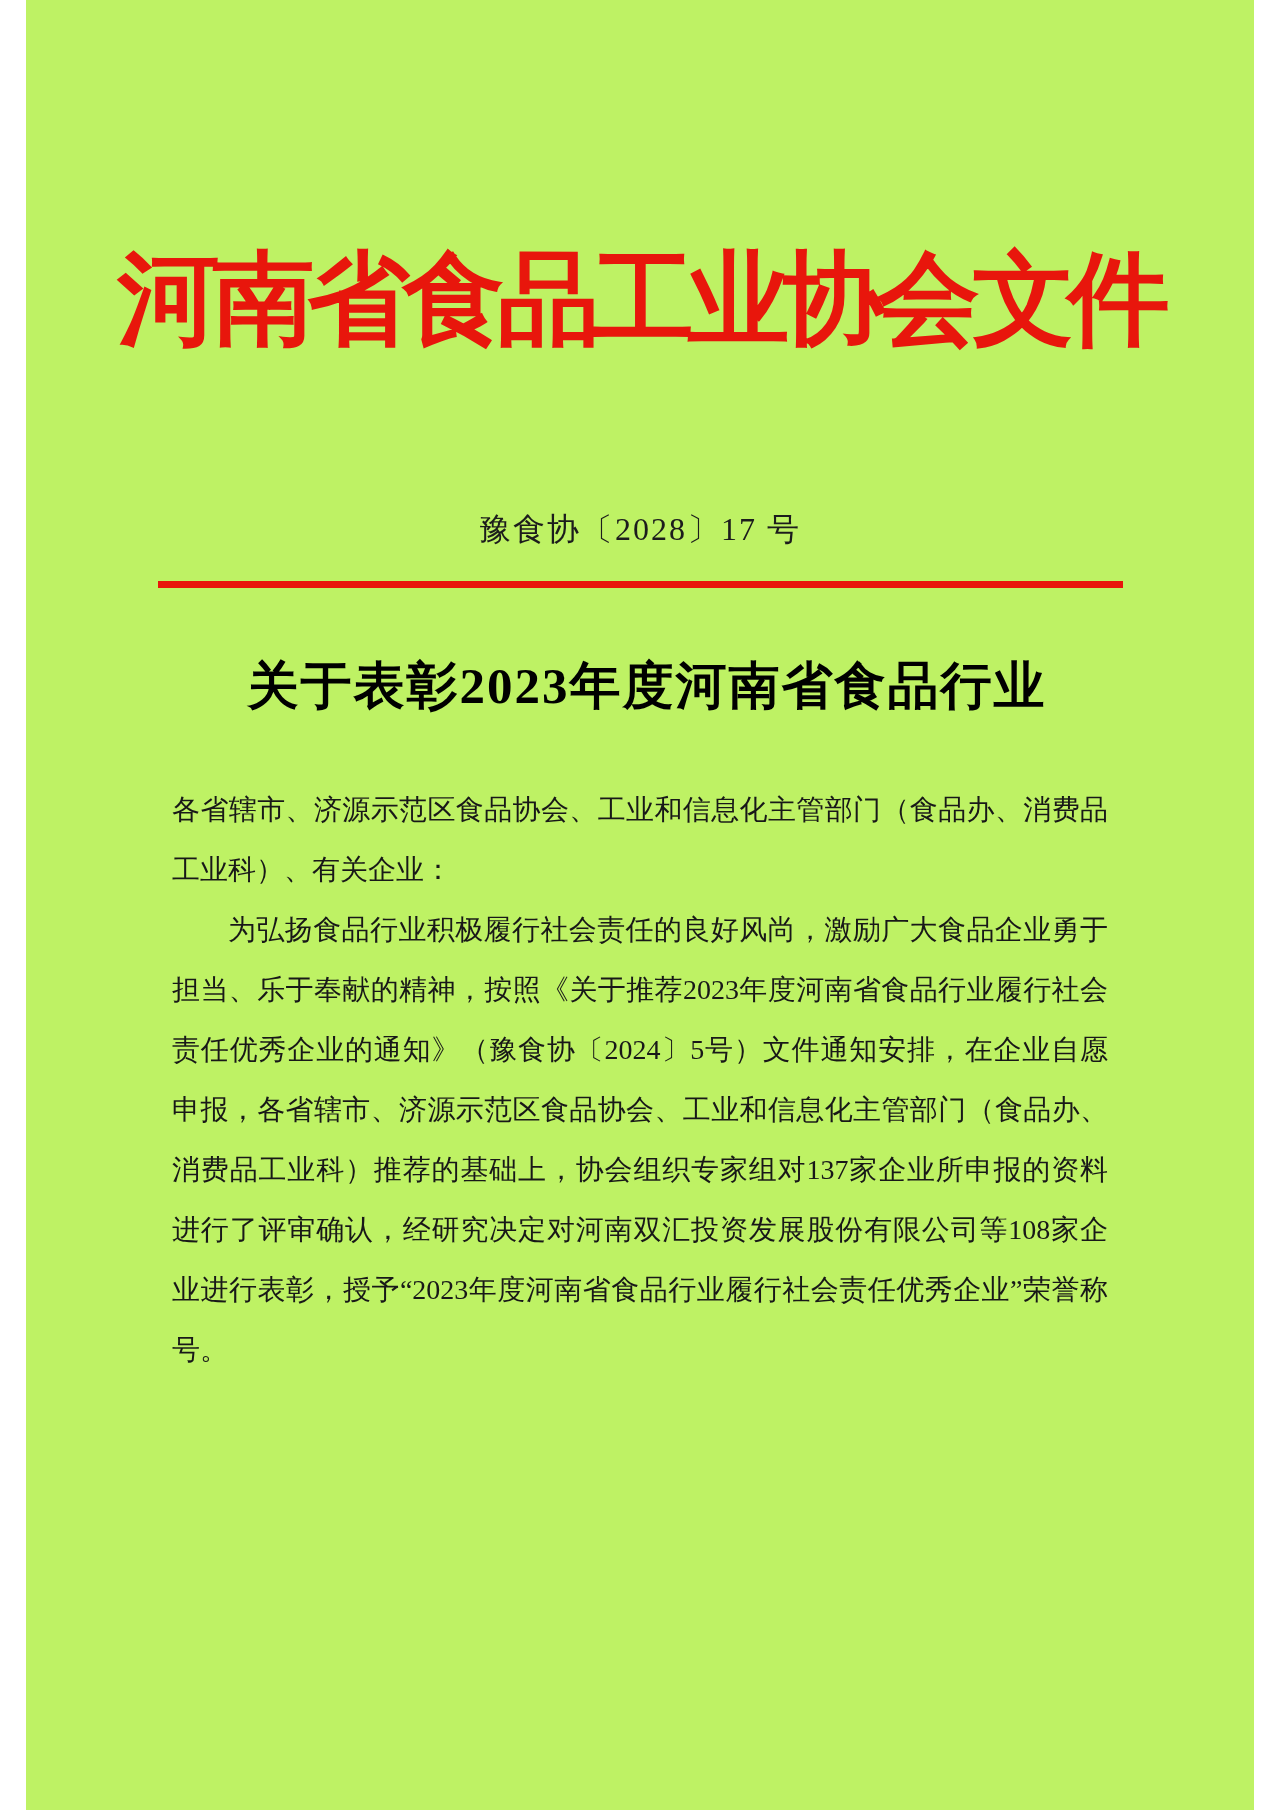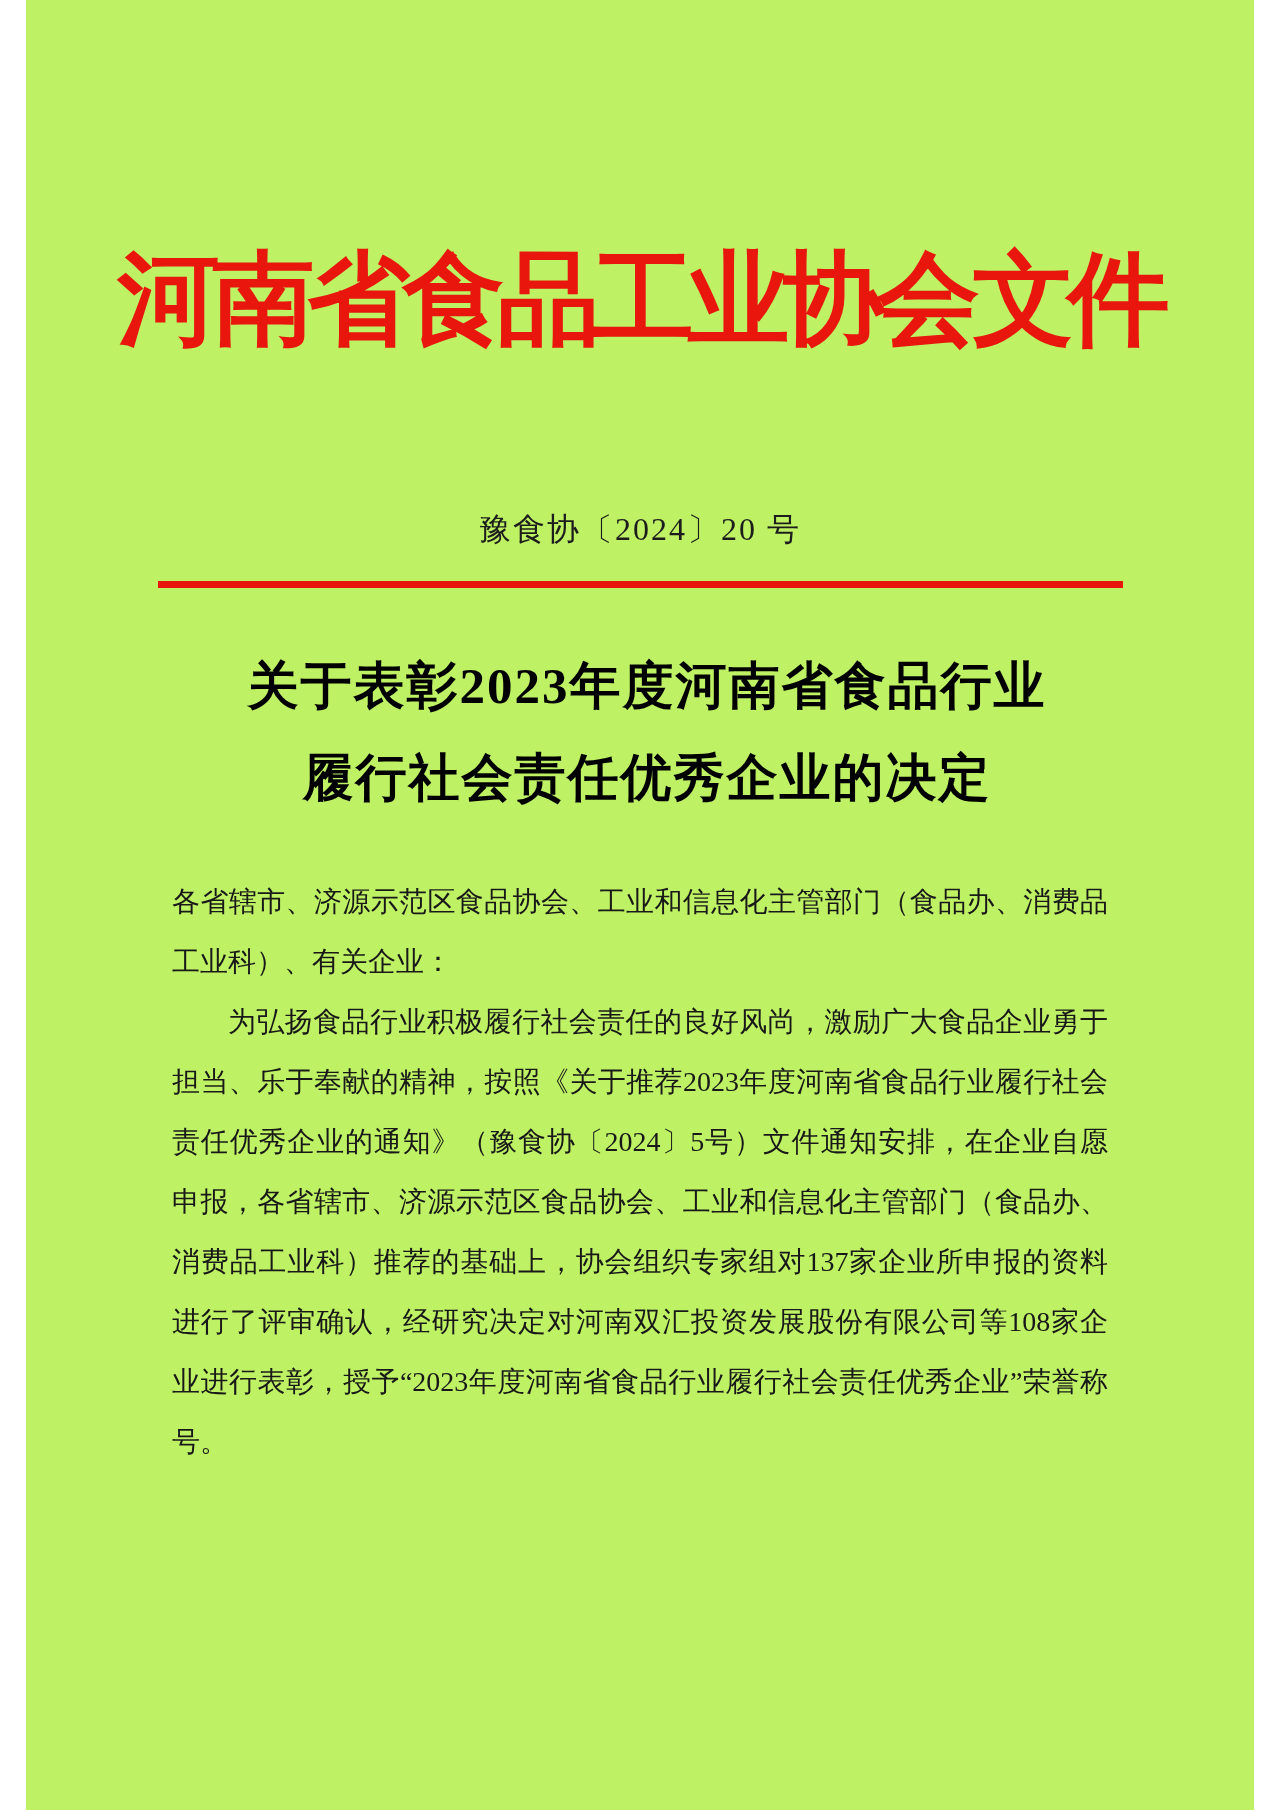--- a/index.html
+++ b/index.html
@@ -68,27 +68,26 @@
     text-indent: 2em;
   }
 </style>
 </head>
 <body>
 
 <div class="page">
 
   <h1 class="masthead" style="color: rgb(232, 22, 12);">河南省食品工业协会文件</h1>
 
-  <div class="doc-number">豫食协〔2024〕20 号</div>
+  <div class="doc-number">豫食协〔2028〕17 号</div>
 
   <div class="red-divider" style="background-color: rgb(232, 22, 12);"></div>
 
   <h2 class="doc-title">
     <div>关于表彰2023年度河南省食品行业</div>
-    <div>履行社会责任优秀企业的决定</div>
   </h2>
 
   <div class="body-text">
     <p>各省辖市、济源示范区食品协会、工业和信息化主管部门（食品办、消费品工业科）、有关企业：</p>
     <p class="indented">为弘扬食品行业积极履行社会责任的良好风尚，激励广大食品企业勇于担当、乐于奉献的精神，按照《关于推荐2023年度河南省食品行业履行社会责任优秀企业的通知》（豫食协〔2024〕5号）文件通知安排，在企业自愿申报，各省辖市、济源示范区食品协会、工业和信息化主管部门（食品办、消费品工业科）推荐的基础上，协会组织专家组对137家企业所申报的资料进行了评审确认，经研究决定对河南双汇投资发展股份有限公司等108家企业进行表彰，授予“2023年度河南省食品行业履行社会责任优秀企业”荣誉称号。</p>
   </div>
 
 </div>
 
 </body></html>

